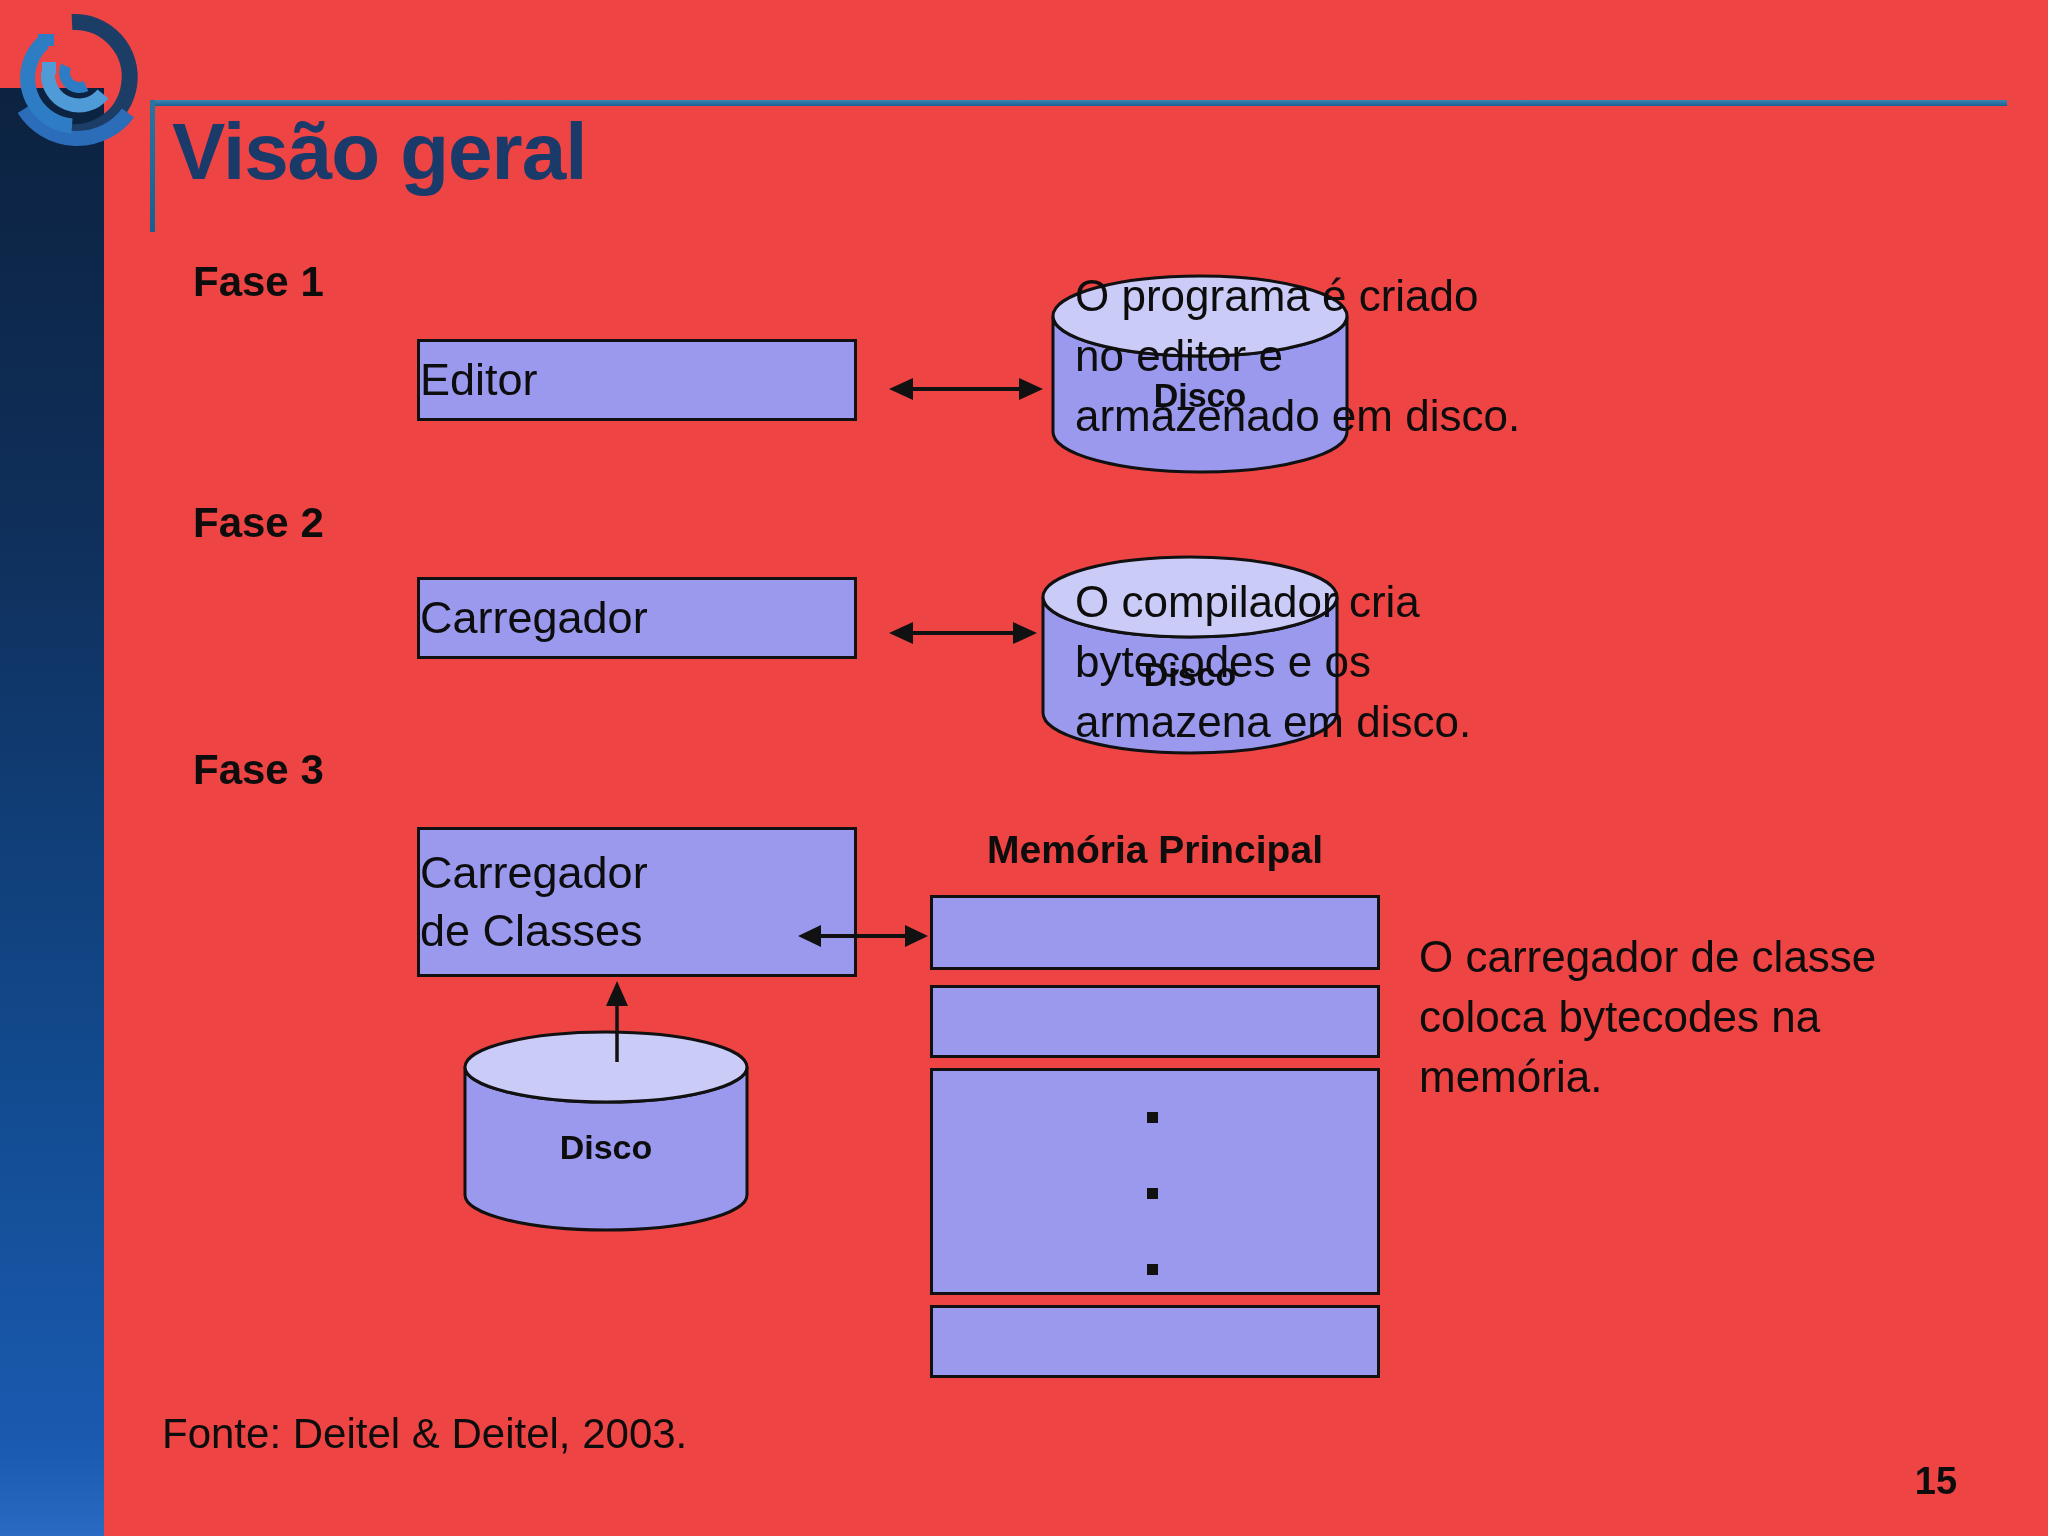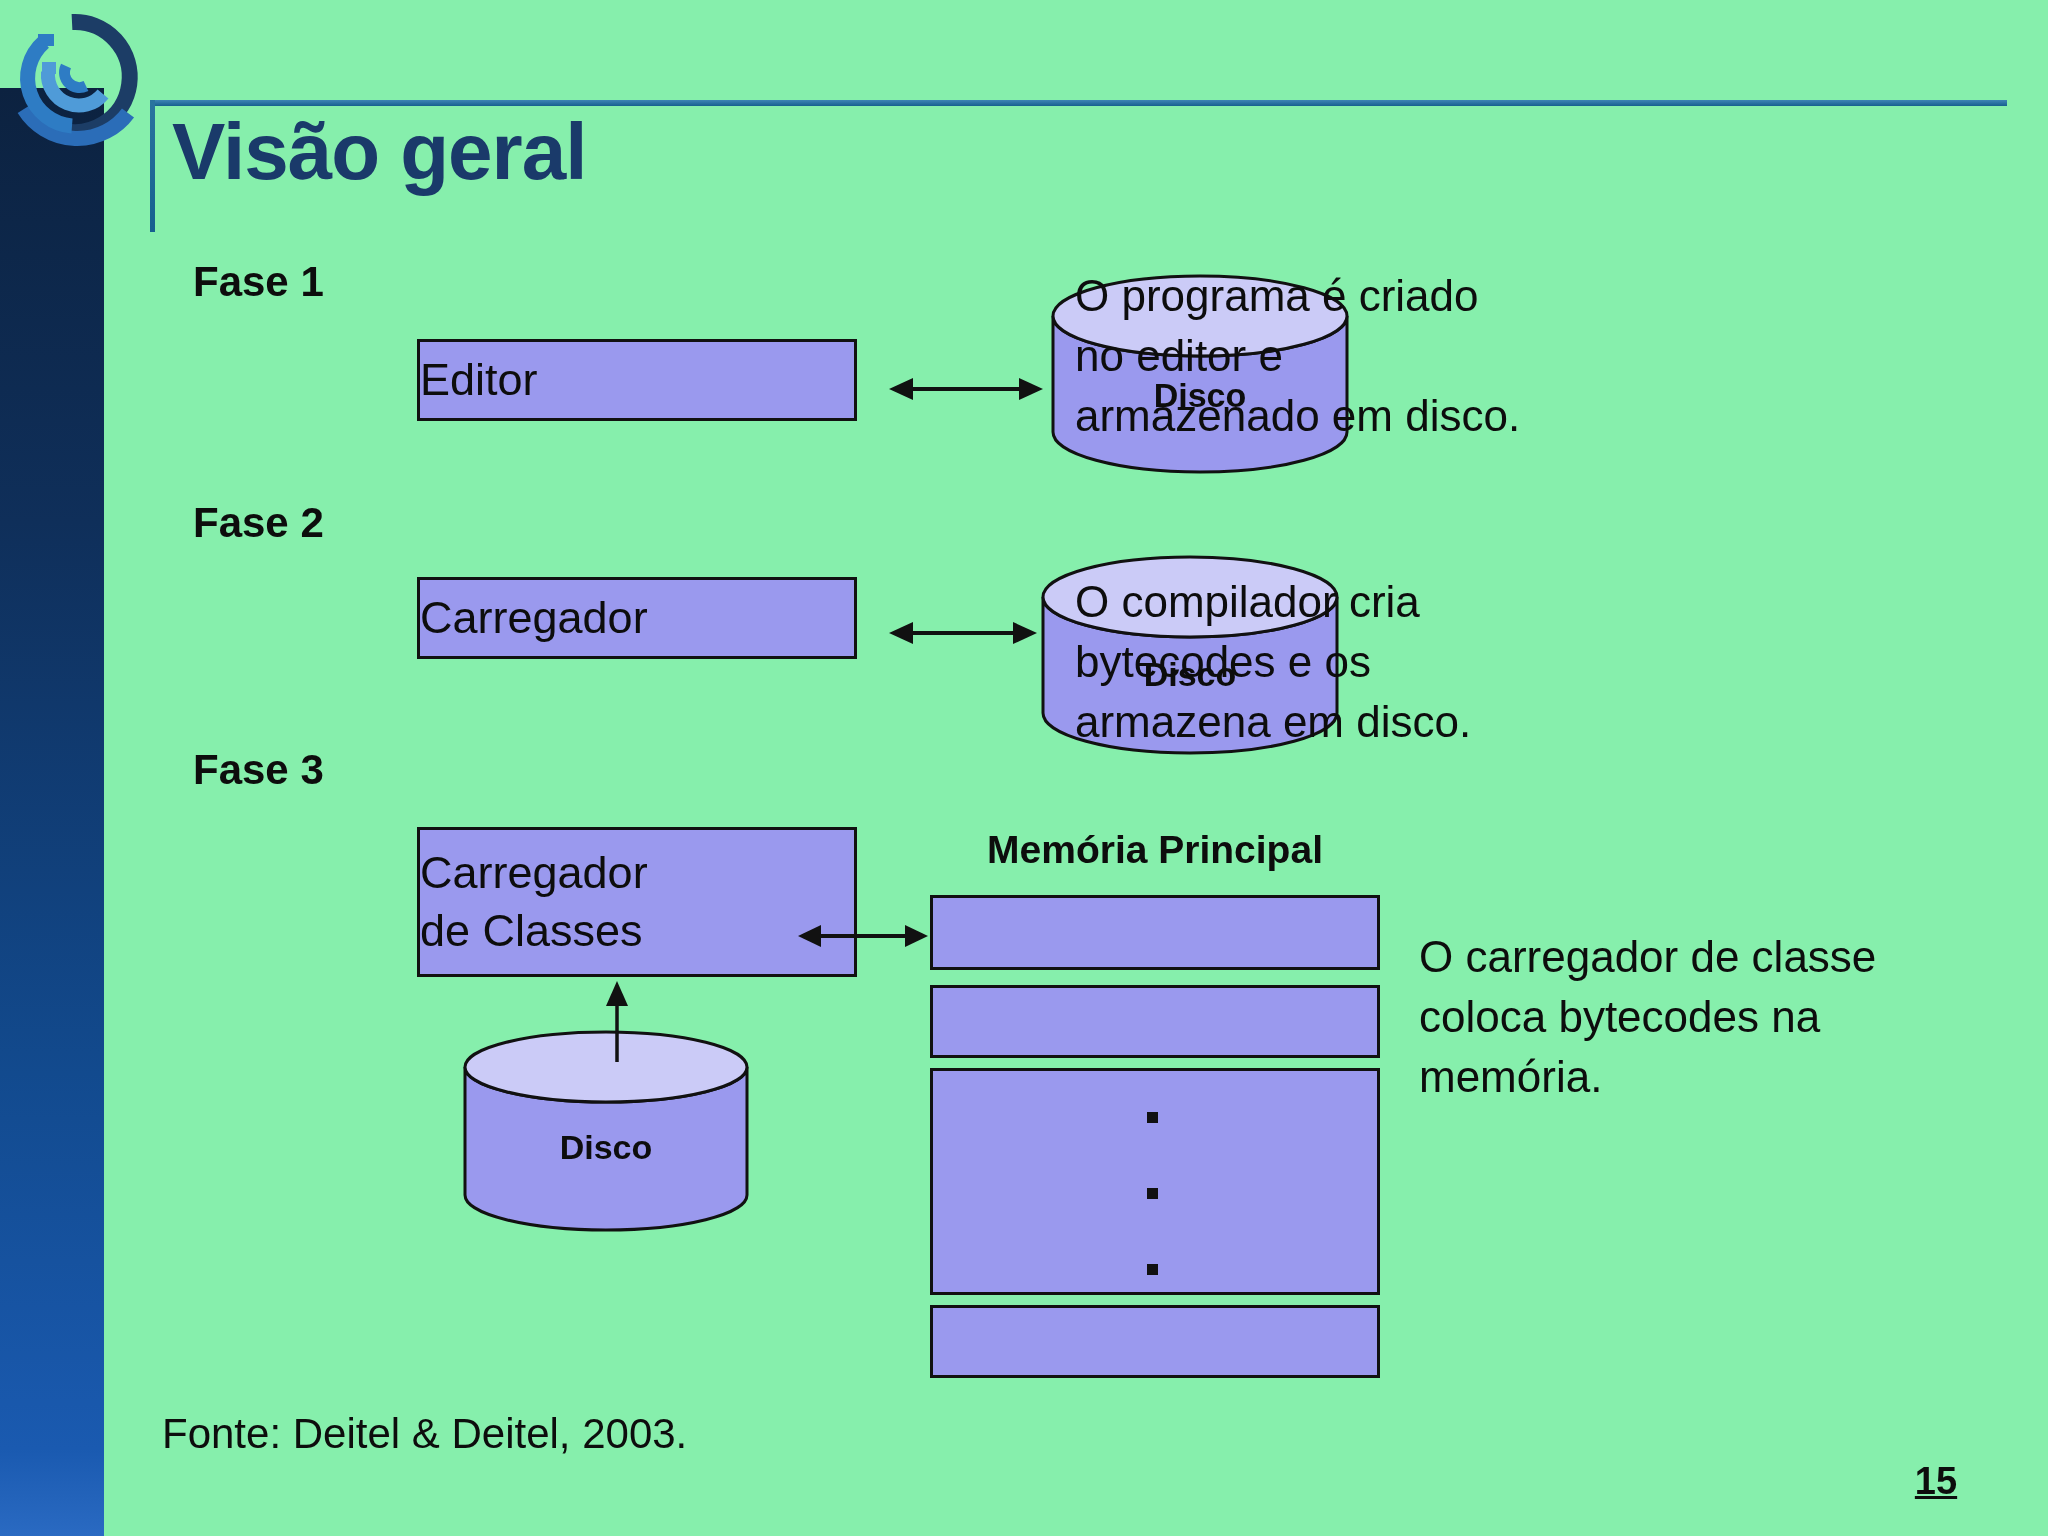--- a/index.html
+++ b/index.html
@@ -1,18 +1,18 @@
 <!DOCTYPE html>
 <html><head>
 <meta charset="utf-8">
 <style>
   html,body{margin:0;padding:0;background:#ffffff;}
   #slide{
     position:relative;width:2048px;height:1536px;overflow:hidden;
-    background:#86efac;font-family:"Liberation Sans",sans-serif;color:#141414;
+    background:#ef4444;font-family:"Liberation Sans",sans-serif;color:#141414;
   }
   .abs{position:absolute;}
   
   .leftbar{left:0;top:88px;width:104px;height:1448px;
     background:linear-gradient(to bottom,#0c2240 0%,#0f2f5a 30%,#124a8e 68%,#1a5ab0 94%,#2a6ac2 100%);}
   
   .rule-h{left:150px;top:100px;width:1857px;height:6px;
     background:linear-gradient(to bottom,#3e85b5 0%,#16608f 100%);}
   .rule-v{left:150px;top:100px;width:5px;height:132px;
     background:linear-gradient(to bottom,#2a749f 0%,#16608f 100%);}
@@ -24,21 +24,21 @@
   .pbox-one{height:82px;line-height:76px;}
   .pbox-two{height:150px;padding-top:14px;line-height:58px;}
   .cyl-label{font-size:34px;font-weight:bold;text-align:center;color:#0d0d0d;}
   .mem-title{left:930px;top:828px;width:450px;text-align:center;
     font-size:39px;font-weight:bold;color:#0d0d0d;}
   .memblock{left:930px;width:450px;background:#9a99ee;border:3px solid #111;box-sizing:border-box;}
   .dot{width:11px;height:11px;background:#111;}
   .note{font-size:44px;line-height:60px;color:#0d0d0d;}
   .caption{left:162px;top:1406px;font-size:42px;line-height:56px;color:#0d0d0d;}
   .pagenum{left:1896px;top:1460px;width:80px;text-align:center;
-    font-size:38px;font-weight:bold;color:#0d0d0d;text-decoration:underline;}
+    font-size:38px;font-weight:bold;color:#0d0d0d;}
   svg{display:block;}
   .overlay{left:0;top:0;pointer-events:none;}
 </style>
 </head>
 <body>
 
 <div id="slide">
 
   <div class="abs leftbar"></div>
 

